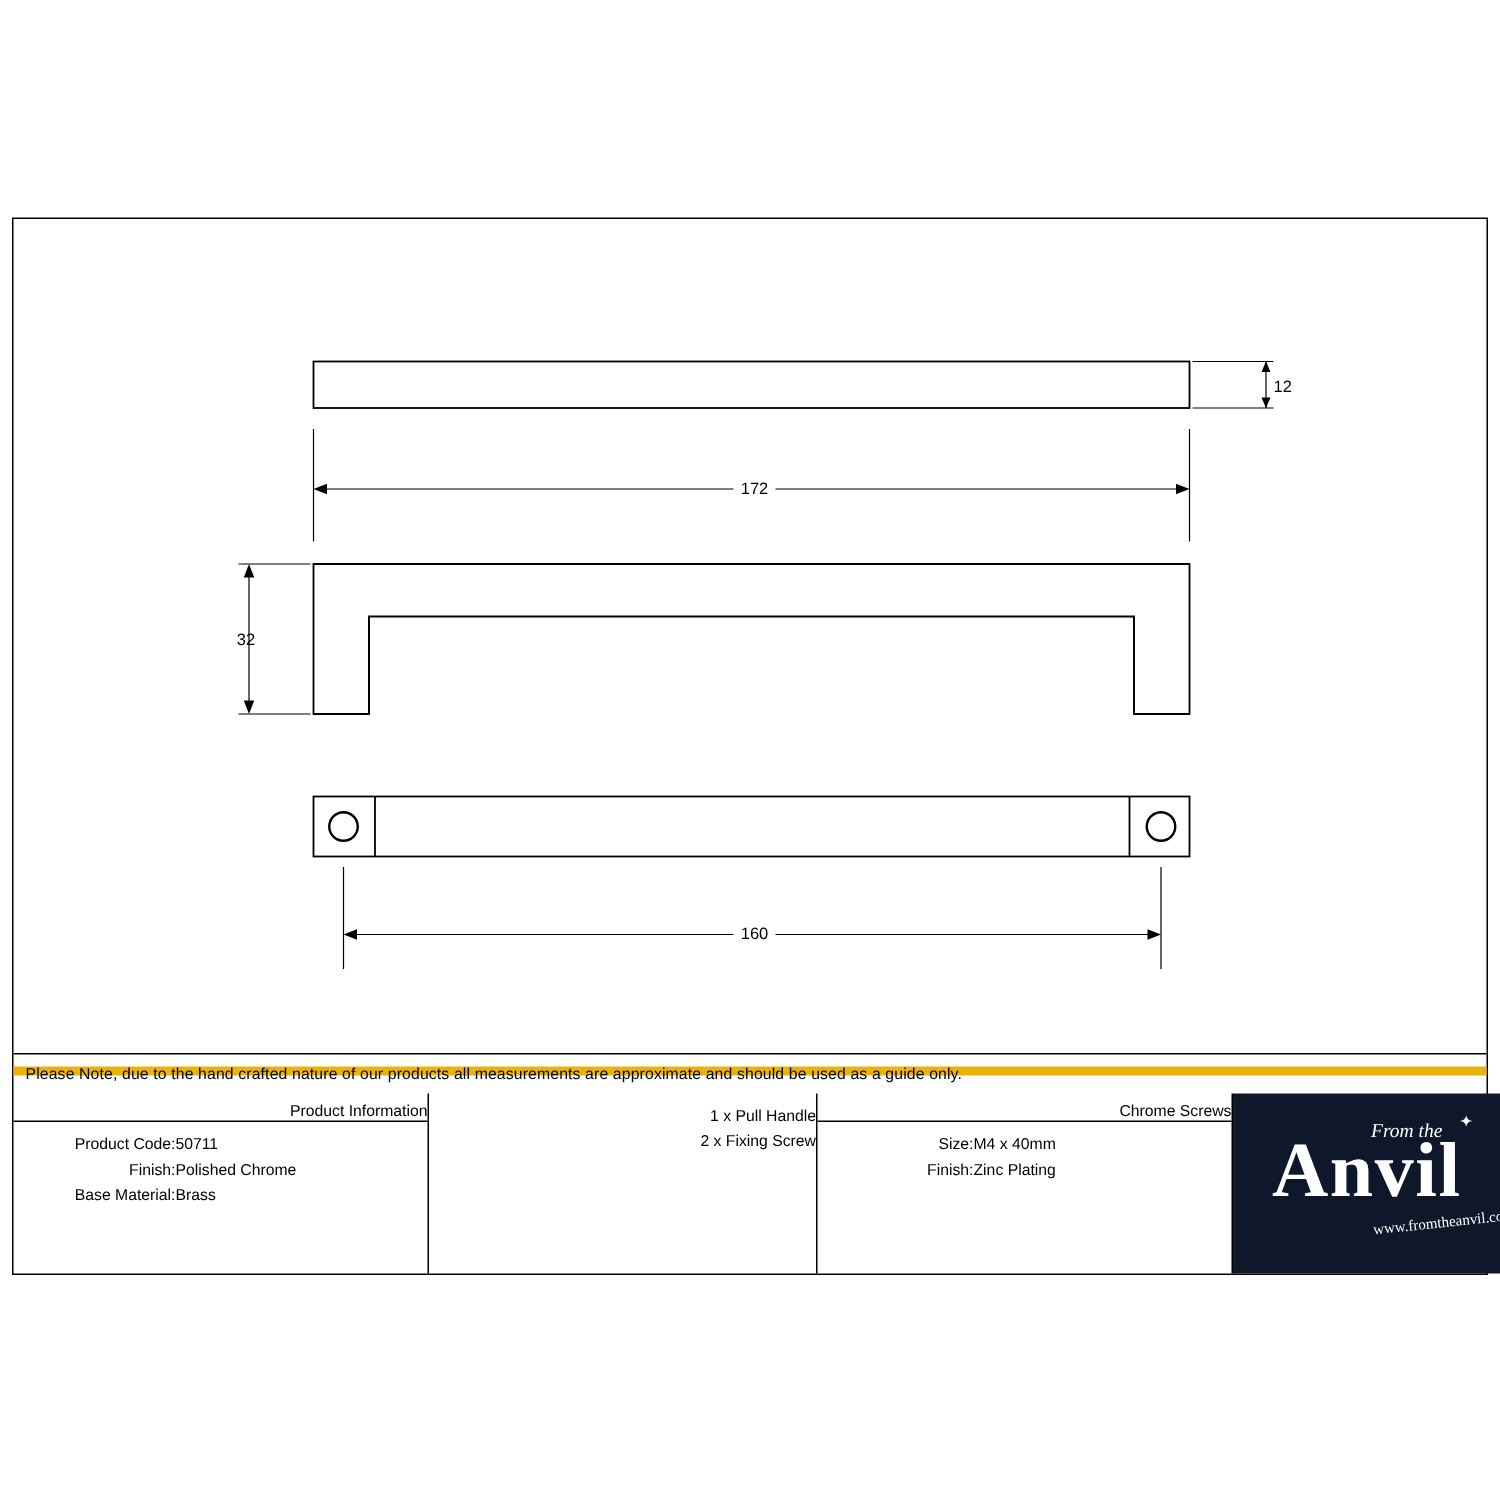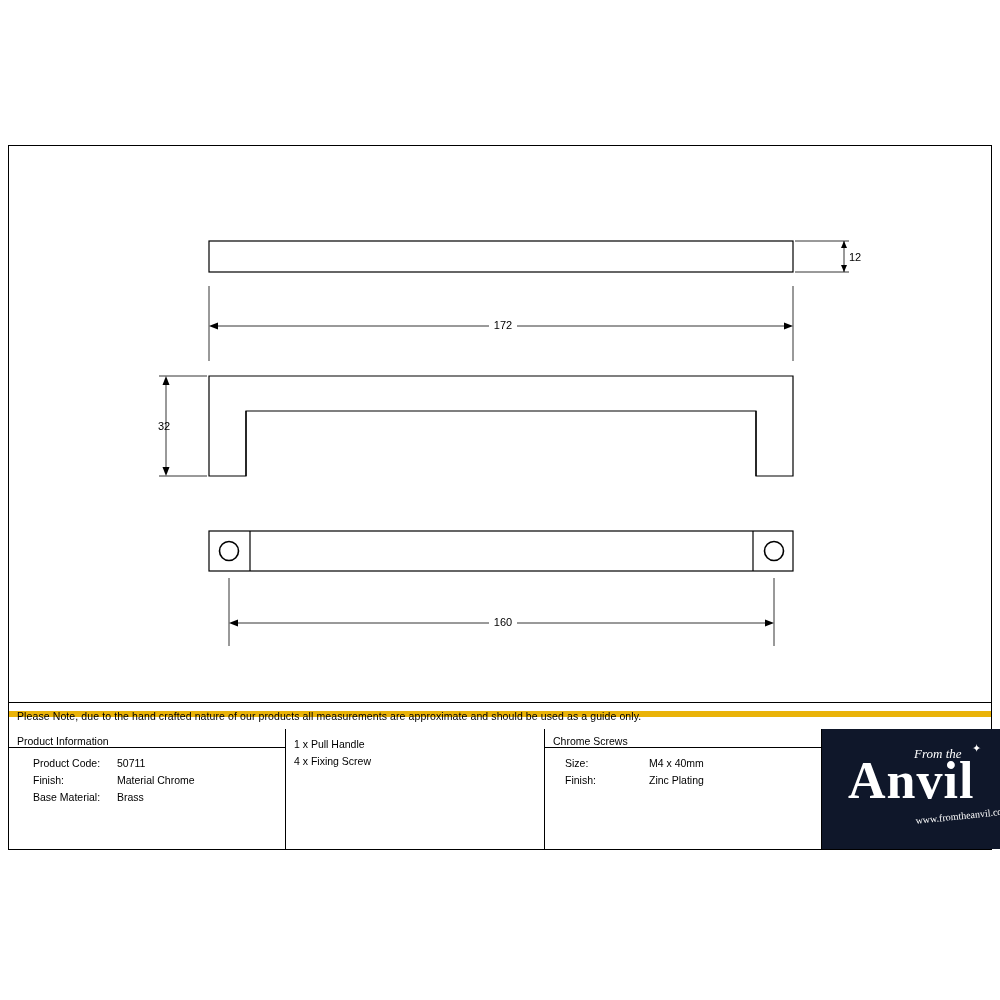--- a/index.html
+++ b/index.html
@@ -50,20 +50,21 @@
   }
 
   
   .info-table {
     position: absolute;
     left: 0;
     top: 583px;
     width: 982px;
     height: 120px;
     display: flex;
+    text-align: right;
   }
   .col {
     box-sizing: border-box;
     position: relative;
   }
   .col-prod { width: 277px; border-right: 1px solid #000; }
   .col-pack { width: 259px; border-right: 1px solid #000; }
   .col-fix  { width: 277px; border-right: 1px solid #000; }
   .col-logo { width: 169px; }
 
@@ -218,33 +219,33 @@
 
     <div class="col col-prod">
       <div class="col-head head-rule">Product Information</div>
       <div class="spec-list">
         <div class="spec-row">
           <span class="spec-label">Product Code:</span>
           <span class="spec-value">50711</span>
         </div>
         <div class="spec-row">
           <span class="spec-label">Finish:</span>
-          <span class="spec-value">Material Chrome</span>
+          <span class="spec-value">Polished Chrome</span>
         </div>
         <div class="spec-row">
           <span class="spec-label">Base Material:</span>
           <span class="spec-value">Brass</span>
         </div>
       </div>
     </div>
 
     <div class="col col-pack">
       <div class="pack-list">
         <div class="plain-row">1 x Pull Handle</div>
-        <div class="plain-row">4 x Fixing Screw</div>
+        <div class="plain-row">2 x Fixing Screw</div>
       </div>
     </div>
 
     <div class="col col-fix">
       <div class="col-head head-rule">Chrome Screws</div>
       <div class="spec-list">
         <div class="spec-row">
           <span class="fix-label">Size:</span>
           <span class="spec-value">M4 x 40mm</span>
         </div>

